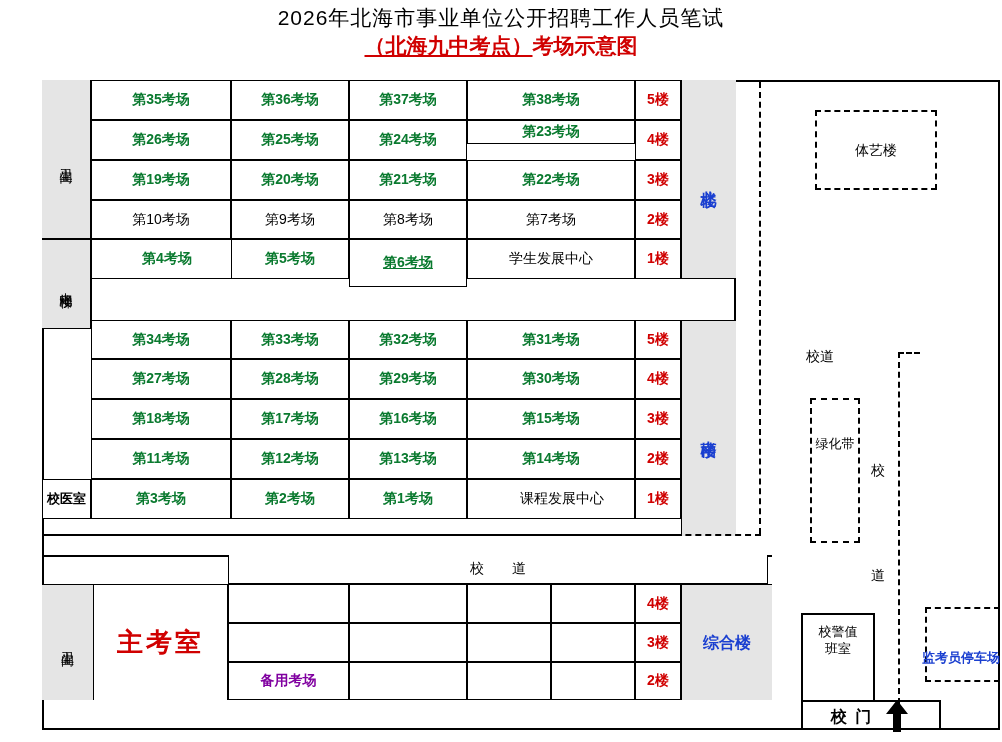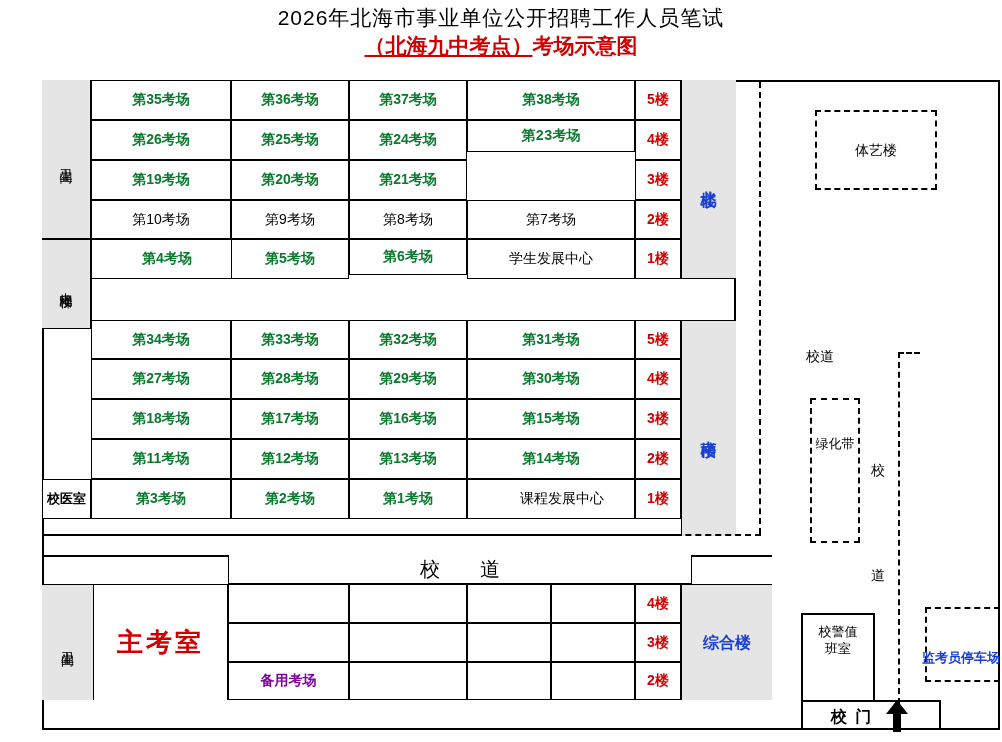--- a/index.html
+++ b/index.html
@@ -75,37 +75,38 @@
 
   <div class="cell" style="left:71px;top:80px;width:140px;height:40px;">第35考场</div>
   <div class="cell" style="left:211px;top:80px;width:118px;height:40px;">第36考场</div>
   <div class="cell" style="left:329px;top:80px;width:118px;height:40px;">第37考场</div>
   <div class="cell" style="left:447px;top:80px;width:168px;height:40px;">第38考场</div>
   <div class="cell red" style="left:615px;top:80px;width:46px;height:40px;">5楼</div>
 
   <div class="cell" style="left:71px;top:120px;width:140px;height:40px;">第26考场</div>
   <div class="cell" style="left:211px;top:120px;width:118px;height:40px;">第25考场</div>
   <div class="cell" style="left:329px;top:120px;width:118px;height:40px;">第24考场</div>
-  <div class="cell" style="left:447px;top:120px;width:168px;height:32px;font-family:Liberation Mono, monospace;">第23考场</div>
+  <div class="cell" style="left:447px;top:120px;width:168px;height:24px;">第23考场</div>
   <div class="cell red" style="left:615px;top:120px;width:46px;height:40px;">4楼</div>
 
   <div class="cell" style="left:71px;top:160px;width:140px;height:40px;">第19考场</div>
   <div class="cell" style="left:211px;top:160px;width:118px;height:40px;">第20考场</div>
   <div class="cell" style="left:329px;top:160px;width:118px;height:40px;">第21考场</div>
+  <div class="cell" style="left:447px;top:160px;width:168px;height:40px;">第22考场</div>
   <div class="cell red" style="left:615px;top:160px;width:46px;height:40px;">3楼</div>
 
   <div class="cell black" style="left:71px;top:200px;width:140px;height:39px;">第10考场</div>
   <div class="cell black" style="left:211px;top:200px;width:118px;height:39px;">第9考场</div>
   <div class="cell black" style="left:329px;top:200px;width:118px;height:39px;">第8考场</div>
   <div class="cell black" style="left:447px;top:200px;width:168px;height:39px;">第7考场</div>
   <div class="cell red" style="left:615px;top:200px;width:46px;height:39px;">2楼</div>
 
   <div class="cell" style="left:71px;top:239px;width:152px;height:40px;">第4考场</div>
   <div class="cell" style="left:211px;top:239px;width:118px;height:40px;">第5考场</div>
-  <div class="cell" style="left:329px;top:239px;width:118px;height:36px;">第6考场</div>
+  <div class="cell" style="left:329px;top:239px;width:118px;height:48px;text-decoration:underline;">第6考场</div>
   <div class="cell black" style="left:447px;top:239px;width:168px;height:40px;">学生发展中心</div>
   <div class="cell red" style="left:615px;top:239px;width:46px;height:40px;">1楼</div>
 
   <div class="abs" style="left:71px;top:279px;width:645px;height:50px;border:1px solid #000;border-left:1px solid #000;border-right:none;border-top:none;"></div>
 
   <div class="vlabel" style="left:661px;top:320px;width:55px;height:216px;border-right:none;border-bottom:none;">
     <span class="vtext blue-v">南楼</span>
   </div>
 
   <div class="cell" style="left:71px;top:320px;width:140px;height:39px;">第34考场</div>
@@ -142,21 +143,21 @@
   <div class="outer" style="left:22px;top:555px;width:730px;height:145px;border:2px solid #000;border-right:none;border-bottom:none;"></div>
 
   <div class="vlabel" style="left:22px;top:584px;width:52px;height:116px;border:1px solid #000;border-left:none;border-bottom:none;">
     <span class="vtext">卫生间</span>
   </div>
 
   <div class="cell nb" style="left:74px;top:584px;width:134px;height:116px;border:1px solid #000;border-left:none;border-bottom:none;">
     <span class="main-exam">主考室</span>
   </div>
 
-  <div class="cell black" style="left:208px;top:555px;width:464px;height:29px;border-top:none;font-size:20px;">校　　道</div>
+  <div class="cell black" style="left:208px;top:555px;width:540px;height:29px;border-top:none;font-size:14px;">校　　道</div>
 
   <div class="cell nb" style="left:208px;top:584px;width:121px;height:39px;border:1px solid #000;"></div>
   <div class="cell nb" style="left:329px;top:584px;width:118px;height:39px;border:1px solid #000;"></div>
   <div class="cell nb" style="left:447px;top:584px;width:84px;height:39px;border:1px solid #000;"></div>
   <div class="cell nb" style="left:531px;top:584px;width:84px;height:39px;border:1px solid #000;"></div>
   <div class="cell red" style="left:615px;top:584px;width:46px;height:39px;">4楼</div>
 
   <div class="cell nb" style="left:208px;top:623px;width:121px;height:39px;border:1px solid #000;"></div>
   <div class="cell nb" style="left:329px;top:623px;width:118px;height:39px;border:1px solid #000;"></div>
   <div class="cell nb" style="left:447px;top:623px;width:84px;height:39px;border:1px solid #000;"></div>

